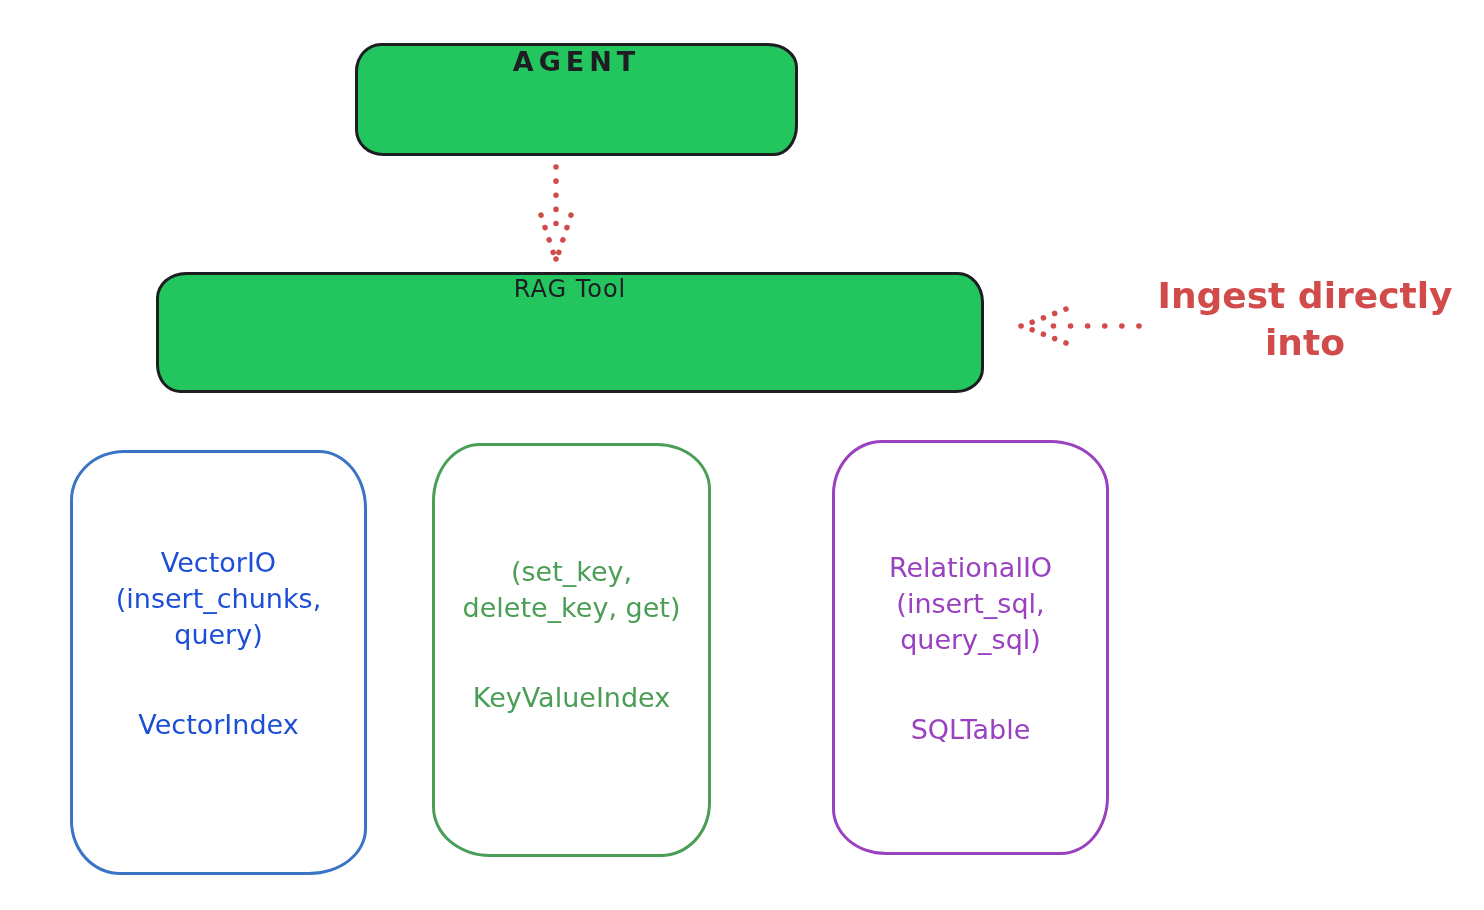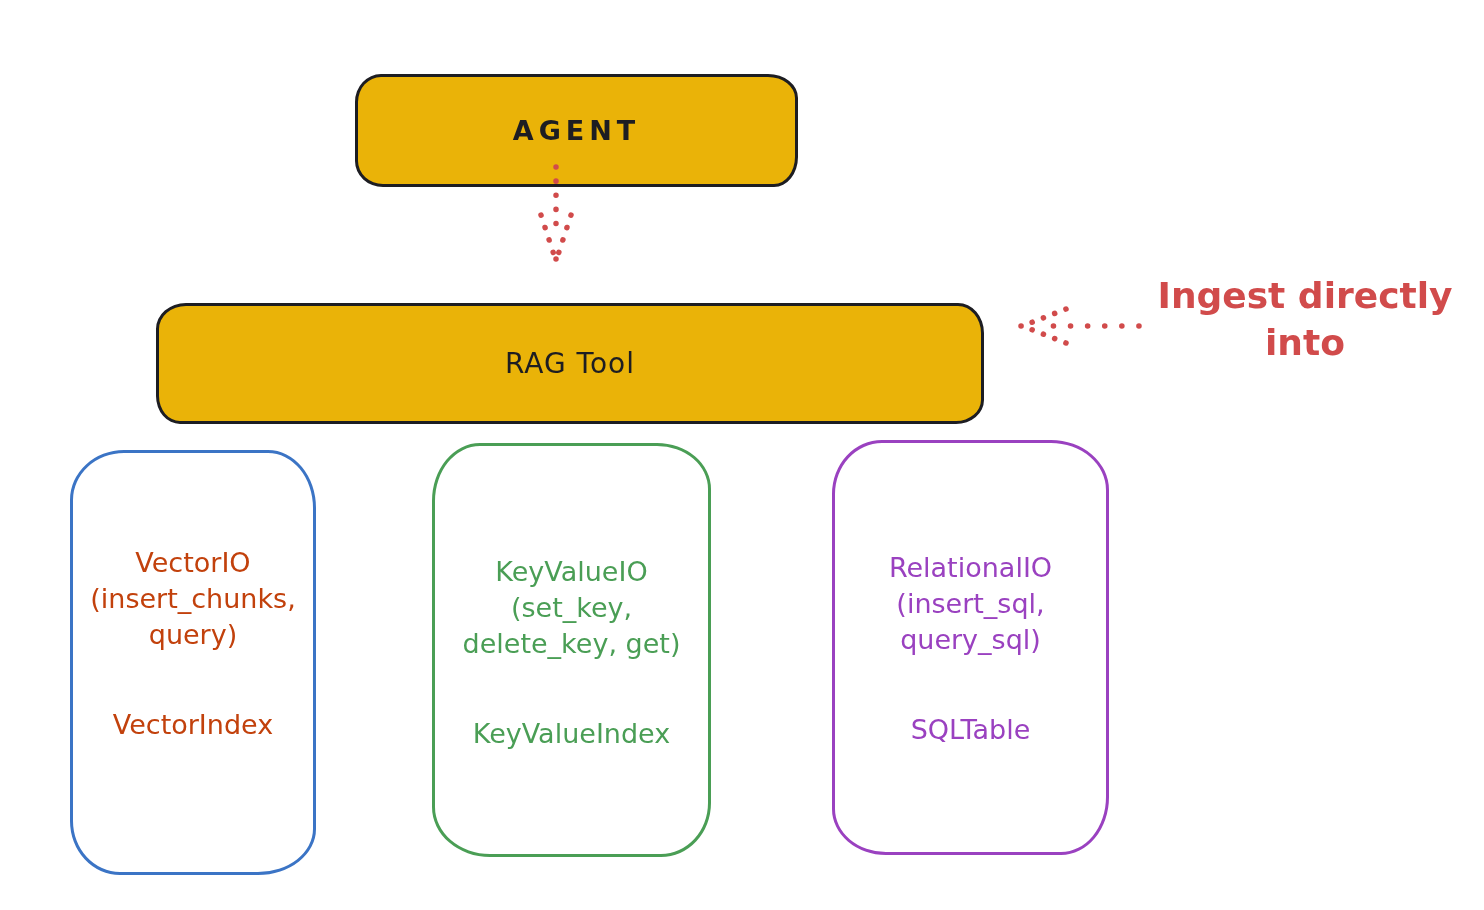--- a/index.html
+++ b/index.html
@@ -12,56 +12,55 @@
     position: relative;
     width: 1484px;
     height: 910px;
     background: #ffffff;
     overflow: hidden;
   }
   .box {
     position: absolute;
     box-sizing: border-box;
     display: flex;
-    align-items: center;
+    align-items: flex-start;
     justify-content: center;
-    background: #eab308;
-    margin-top: 31px;
+    background: #22c55e;
   }
   
   .black-box {
     border: 3.5px solid #1d1d22;
     color: #1d1d22;
   }
   #agent-box {
     left: 355px; top: 43px; width: 443px; height: 113px;
     border-radius: 26px 30px 24px 28px / 28px 24px 30px 26px;
     font-size: 27px;
     font-weight: bold;
     letter-spacing: 5px;
   }
   #rag-box {
     left: 156px; top: 272px; width: 828px; height: 121px;
     border-radius: 30px 26px 28px 24px / 26px 30px 24px 28px;
-    font-size: 28px;
+    font-size: 24px;
     letter-spacing: 1px;
   }
   
   .io-box {
     position: absolute;
     box-sizing: border-box;
     background: #ffffff;
     text-align: center;
     font-size: 27px;
     line-height: 36px;
   }
   #vector-box {
-    left: 70px; top: 450px; width: 246px; height: 425px;
+    left: 70px; top: 450px; width: 297px; height: 425px;
     border: 3px solid #3b74c5;
-    color: #c2410c;
+    color: #1d4ed8;
     border-radius: 54px 48px 58px 50px / 50px 58px 46px 54px;
     padding-top: 92px;
   }
   #keyvalue-box {
     left: 432px; top: 443px; width: 279px; height: 414px;
     border: 3px solid #4a9e55;
     color: #4a9e55;
     border-radius: 48px 54px 50px 58px / 58px 46px 54px 50px;
     padding-top: 108px;
   }
@@ -125,21 +124,20 @@
   </div>
 
   <div id="vector-box" class="io-box">
     <div>VectorIO</div>
     <div>(insert_chunks,</div>
     <div>query)</div>
     <div class="index-label">VectorIndex</div>
   </div>
 
   <div id="keyvalue-box" class="io-box">
-    <div>KeyValueIO</div>
     <div>(set_key,</div>
     <div>delete_key, get)</div>
     <div class="index-label">KeyValueIndex</div>
   </div>
 
   <div id="relational-box" class="io-box">
     <div>RelationalIO</div>
     <div>(insert_sql,</div>
     <div>query_sql)</div>
     <div class="index-label">SQLTable</div>

